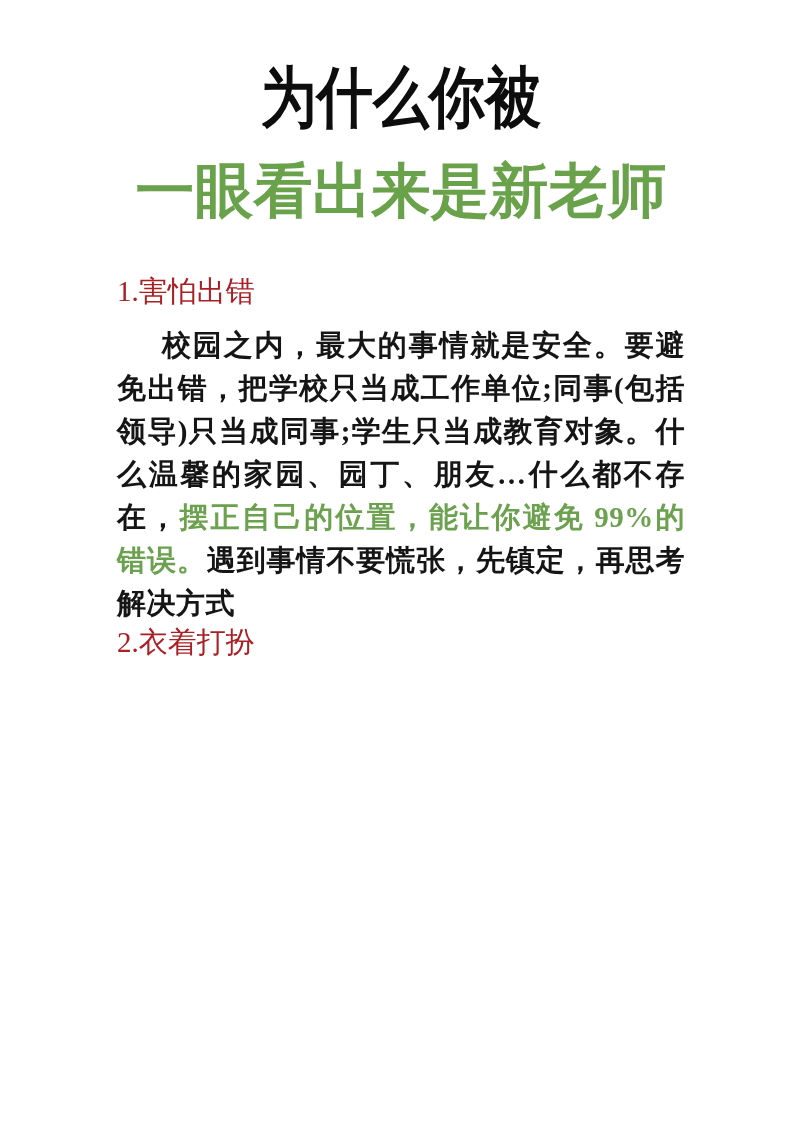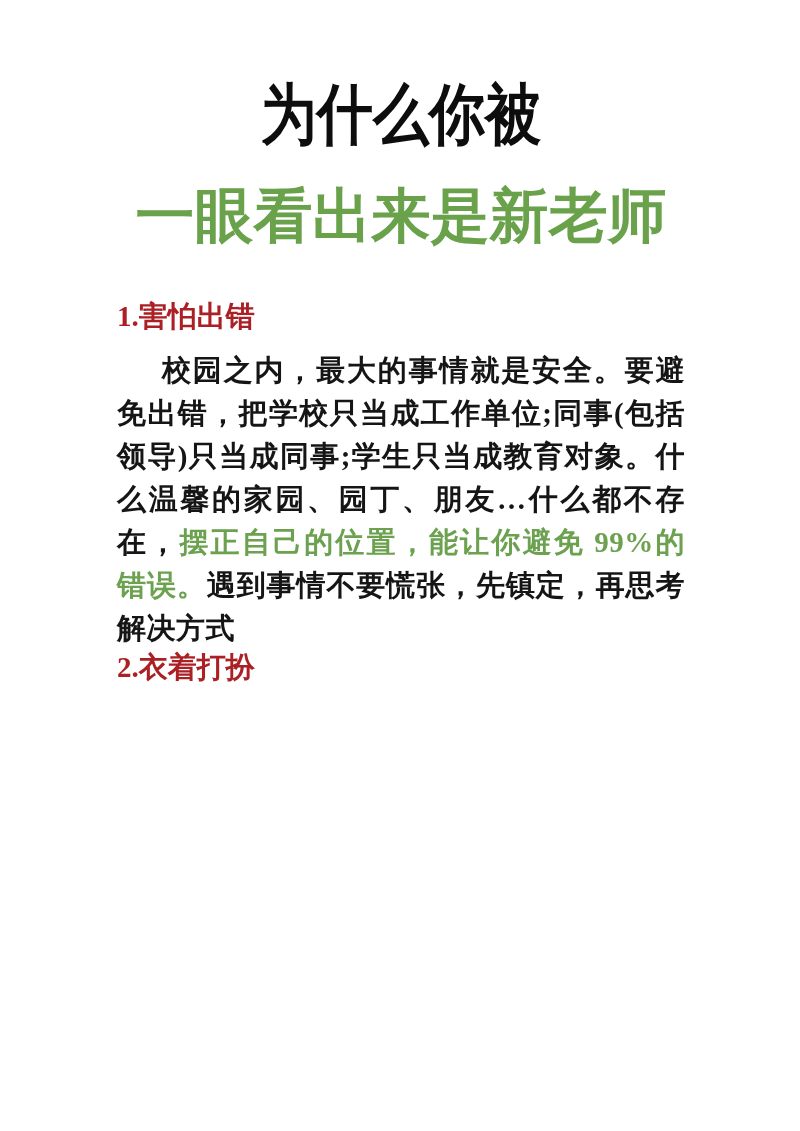--- a/index.html
+++ b/index.html
@@ -14,45 +14,45 @@
   html, body {
     width: 800px;
     height: 1131px;
     background: var(--bg);
     overflow: hidden;
     font-family: "Liberation Serif", "DejaVu Serif", serif;
   }
   .page {
     width: 800px;
     height: 821px;
-    padding: 80px 115px 0 117px;
+    padding: 63px 115px 0 117px;
   }
   .title-line1 {
     text-align: center;
     color: var(--title-black);
     font-size: 66px;
     font-weight: bold;
     line-height: 1.05;
     transform: scaleX(0.85);
     transform-origin: 50% 0;
     white-space: nowrap;
   }
   .title-line2 {
     text-align: center;
     color: var(--title-green);
     font-size: 59px;
     font-weight: bold;
     line-height: 1.15;
-    margin-top: 34px;
+    margin-top: 26px;
     white-space: nowrap;
   }
   .section-heading {
     color: var(--heading-red);
     font-size: 29px;
-    font-weight: bold;
+    font-weight: normal;
     line-height: 34px;
   }
   .section-heading.first { margin-top: 48px; }
   .section-heading.second { }
   .para {
     margin-top: 16px;
     font-size: 29px;
     font-weight: bold;
     line-height: 43px;
     color: var(--body-black);

